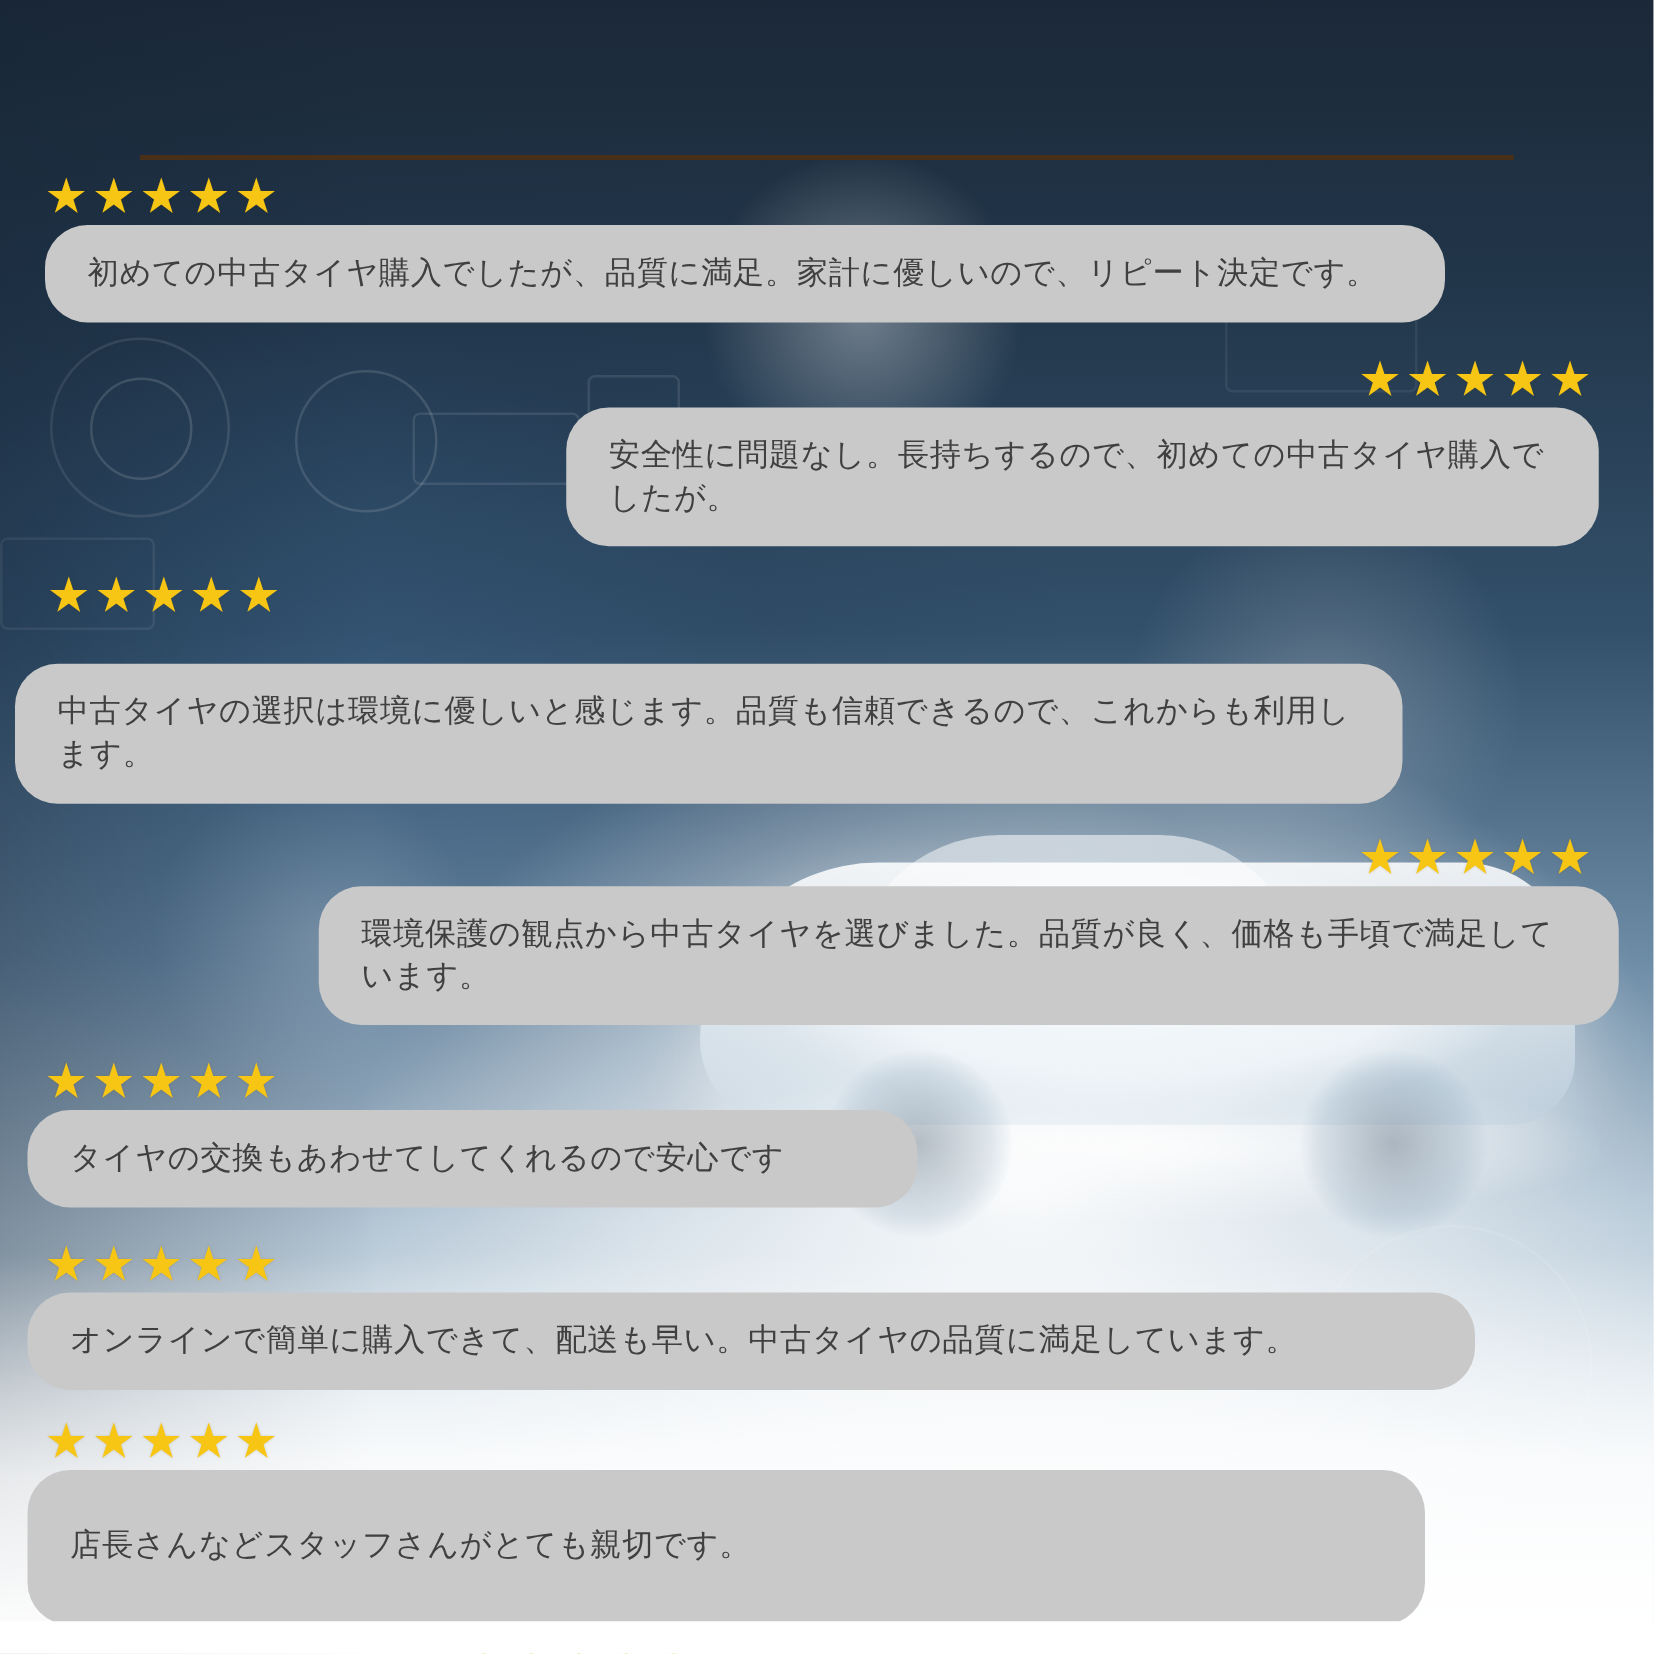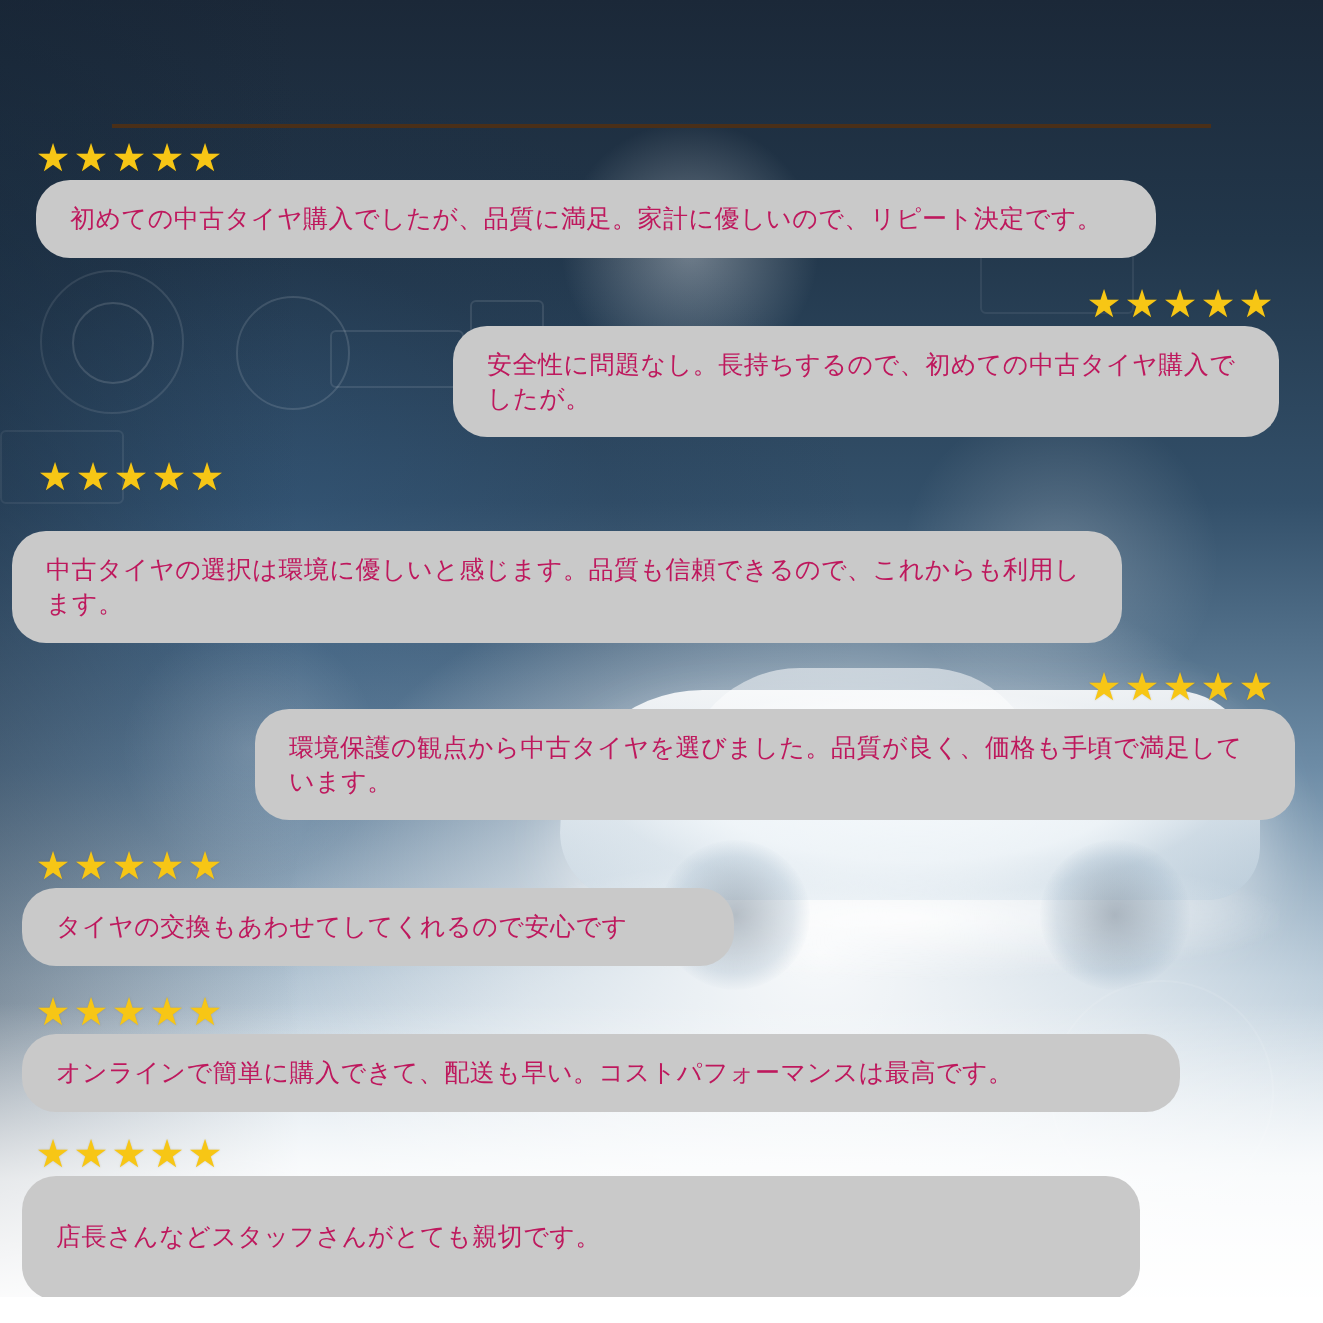--- a/index.html
+++ b/index.html
@@ -165,21 +165,21 @@
   }
   .star {
     font-size: 34px;
     color: #f7c615;
     text-shadow: 0 0 2px rgba(120,90,0,0.25);
     letter-spacing: 0;
   }
   .bubble {
     display: inline-block;
     background: #c9c9c9;
-    color: #be185d;
+    color: #404040;
     border-radius: 34px;
     padding: 22px 34px;
     font-size: 25px;
     line-height: 1.35;
     font-family: "Liberation Serif", serif;
     letter-spacing: 0.5px;
     box-sizing: border-box;
   }
 
   
@@ -306,21 +306,21 @@
     </div>
 
     <div class="review r-6">
       <div class="stars">
         <span class="star">★</span>
         <span class="star">★</span>
         <span class="star">★</span>
         <span class="star">★</span>
         <span class="star">★</span>
       </div>
-      <div class="bubble">オンラインで簡単に購入できて、配送も早い。コストパフォーマンスは最高です。</div>
+      <div class="bubble">オンラインで簡単に購入できて、配送も早い。中古タイヤの品質に満足しています。</div>
     </div>
 
     <div class="review r-7">
       <div class="stars">
         <span class="star">★</span>
         <span class="star">★</span>
         <span class="star">★</span>
         <span class="star">★</span>
         <span class="star">★</span>
       </div>

